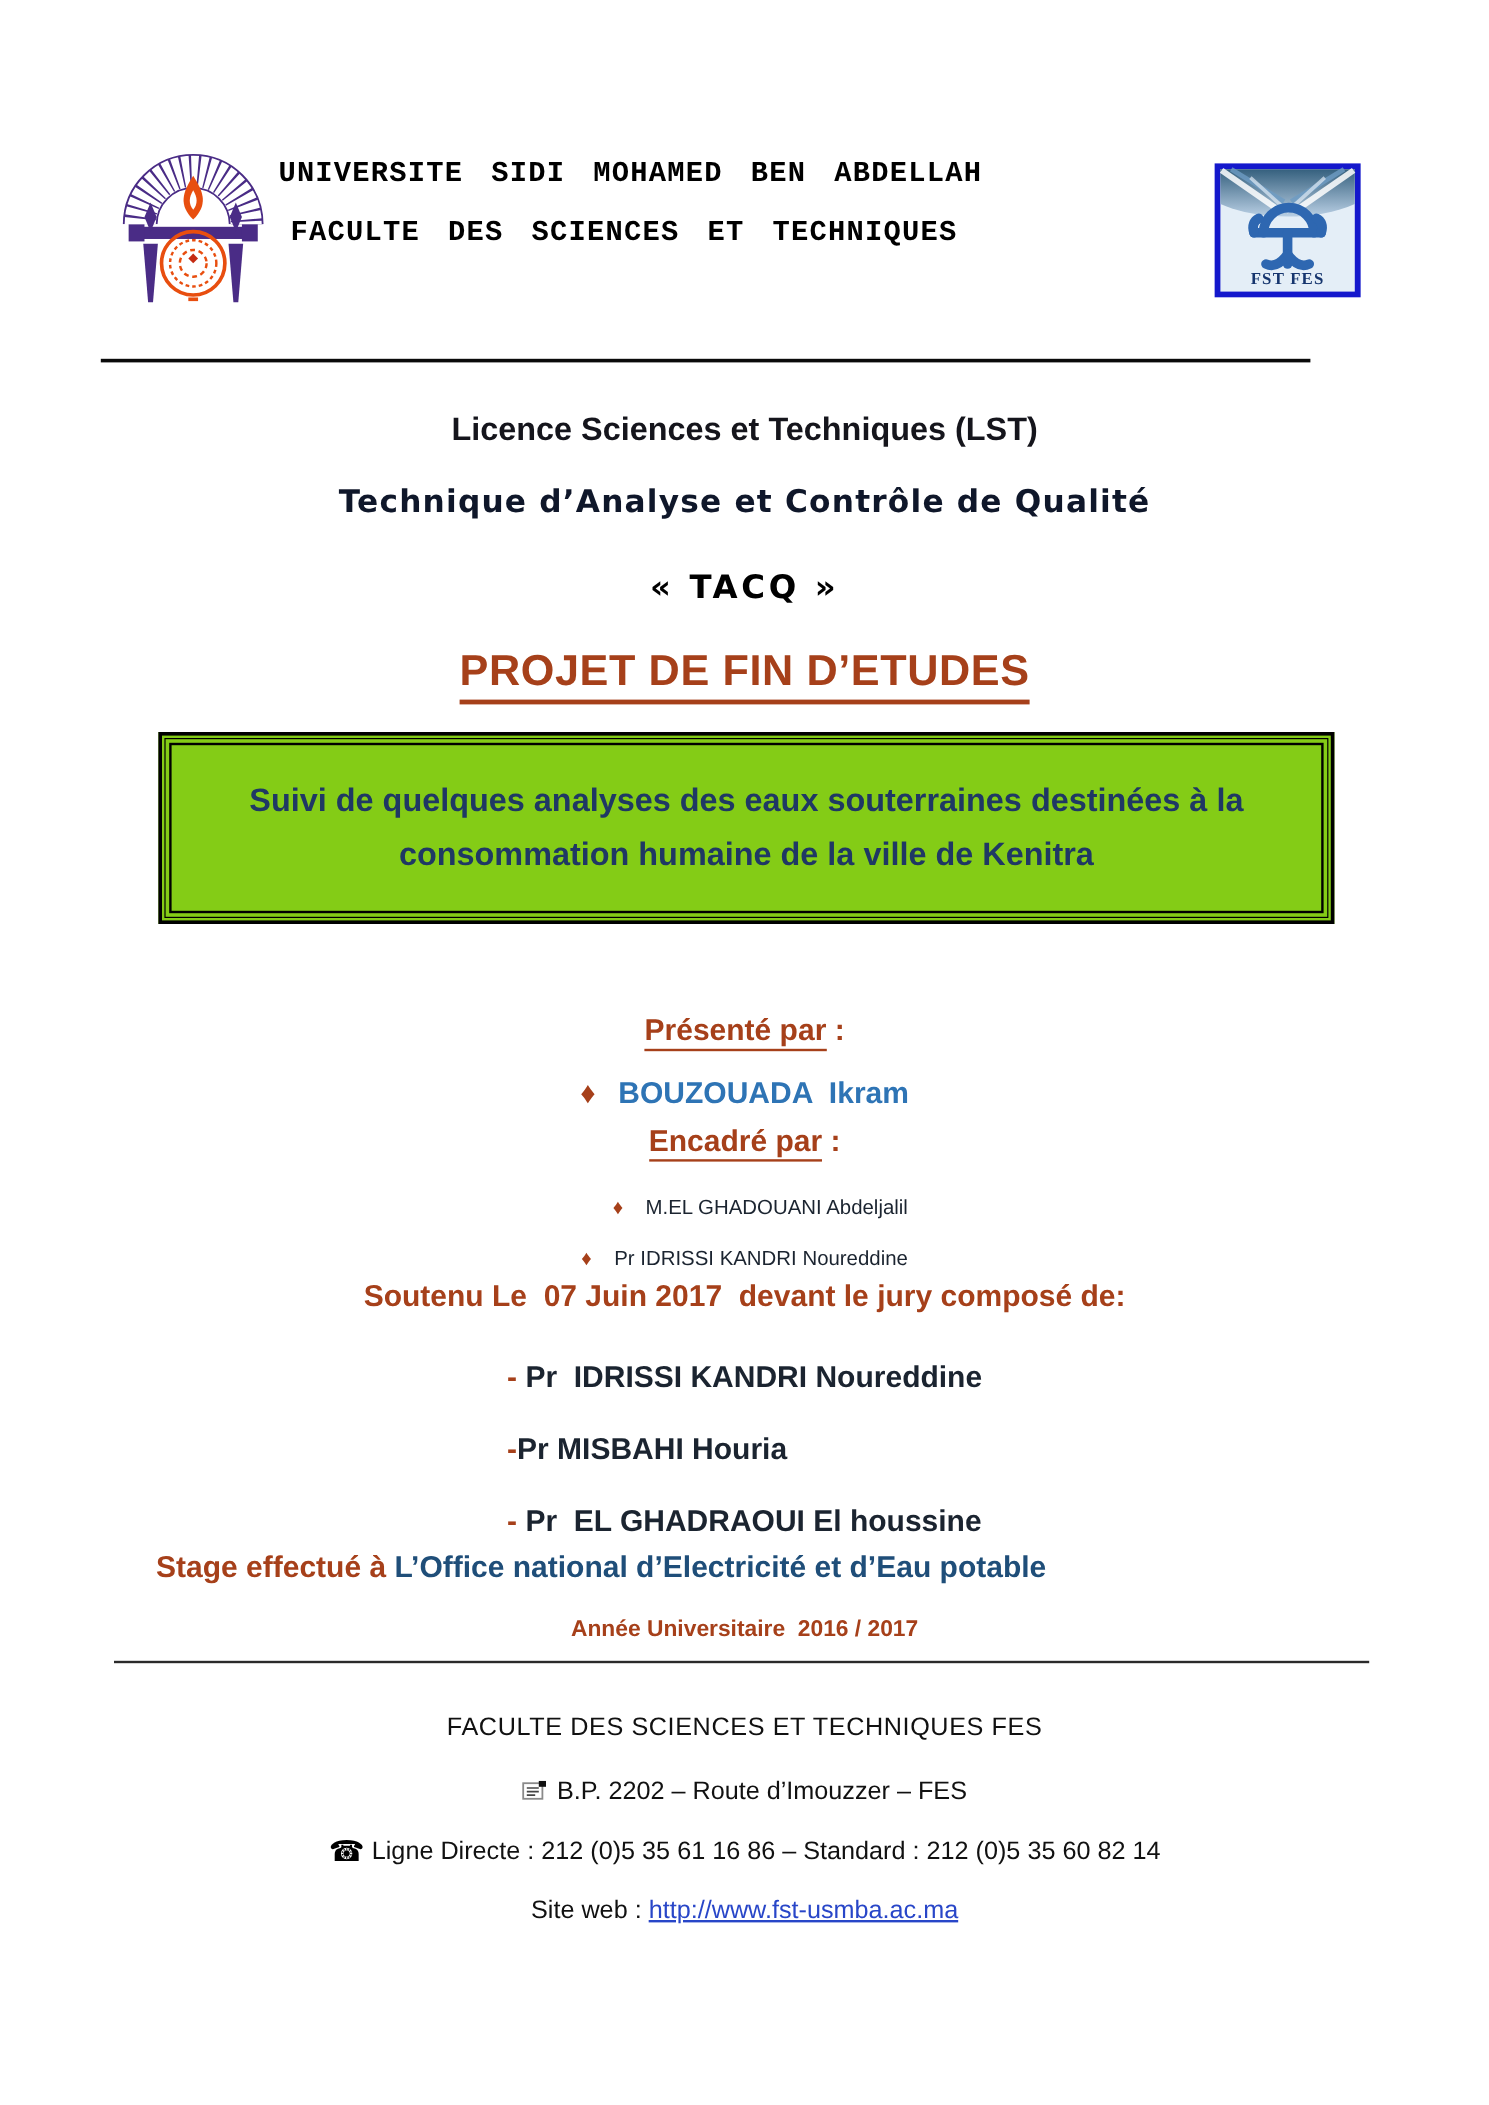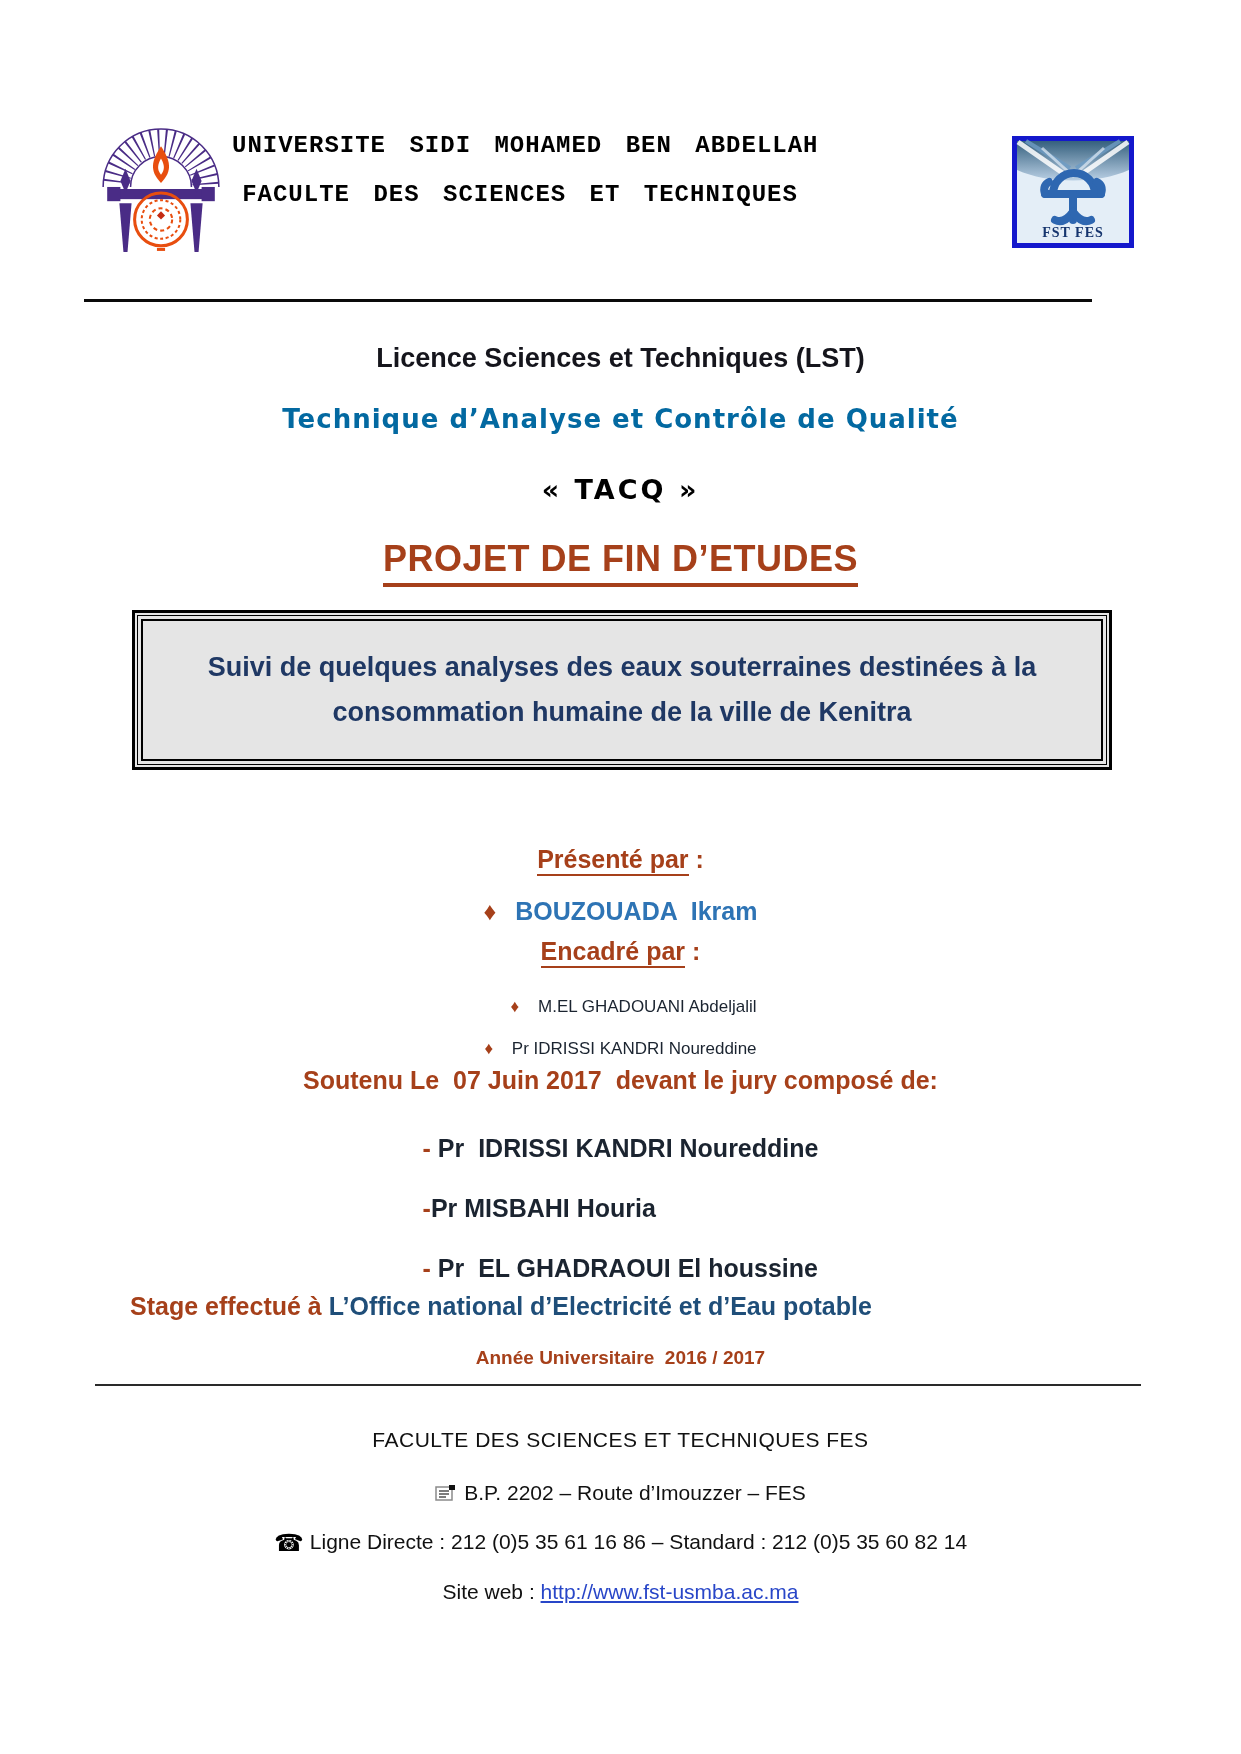--- a/index.html
+++ b/index.html
@@ -17,29 +17,29 @@
     font-family:"Liberation Mono","DejaVu Sans Mono",monospace;font-weight:bold;
     font-size:24px;color:#000;letter-spacing:1px;word-spacing:8px;}
   .header-text .h-line{margin-bottom:22px;white-space:nowrap;}
   .logo-right{position:absolute;left:1012px;top:136px;width:122px;height:112px;}
 
   .rule-1{position:absolute;top:299px;left:84px;width:1008px;height:3px;background:#0a0a0a;}
   .rule-2{position:absolute;top:1384px;left:95px;width:1046px;height:2px;background:#2a2a2a;}
 
   
   .t-program{top:343px;font-size:27px;font-weight:bold;color:#15151c;}
-  .t-specialty{top:404px;font-size:26px;font-weight:bold;color:#0369a1;
+  .t-specialty{top:404px;font-size:26px;font-weight:bold;color:#0f172a;
     font-family:"DejaVu Sans",sans-serif;letter-spacing:1px;}
   .t-acronym{top:474px;font-size:27px;font-weight:bold;color:#000;
     font-family:"DejaVu Sans",sans-serif;letter-spacing:3px;}
   .t-project{top:538px;font-size:36px;font-weight:bold;color:var(--accent-rust);letter-spacing:.5px;}
   .t-project .u{display:inline-block;border-bottom:4px solid var(--accent-rust);padding-bottom:3px;}
 
   
-  .subject-box{position:absolute;top:610px;left:132px;width:974px;border:3px solid #000;background:#e5e5e5;}
+  .subject-box{position:absolute;top:610px;left:132px;width:974px;border:3px solid #000;background:#84cc16;}
   .subject-inner1{border:1px solid #000;margin:2px;}
   .subject-inner2{border:2px solid #000;margin:3px;padding:24px 12px;}
   .subject-text{font-size:27px;font-weight:bold;color:var(--navy);line-height:45px;text-align:center;}
 
   
   .label-line{font-size:25px;font-weight:bold;color:var(--accent-rust);}
   .label-line .u{border-bottom:2px solid var(--accent-rust);padding-bottom:1px;}
   .presented-label{top:845px;}
   .student-line{top:897px;font-size:25px;font-weight:bold;}
   .bullet{color:var(--accent-rust);white-space:pre;}

